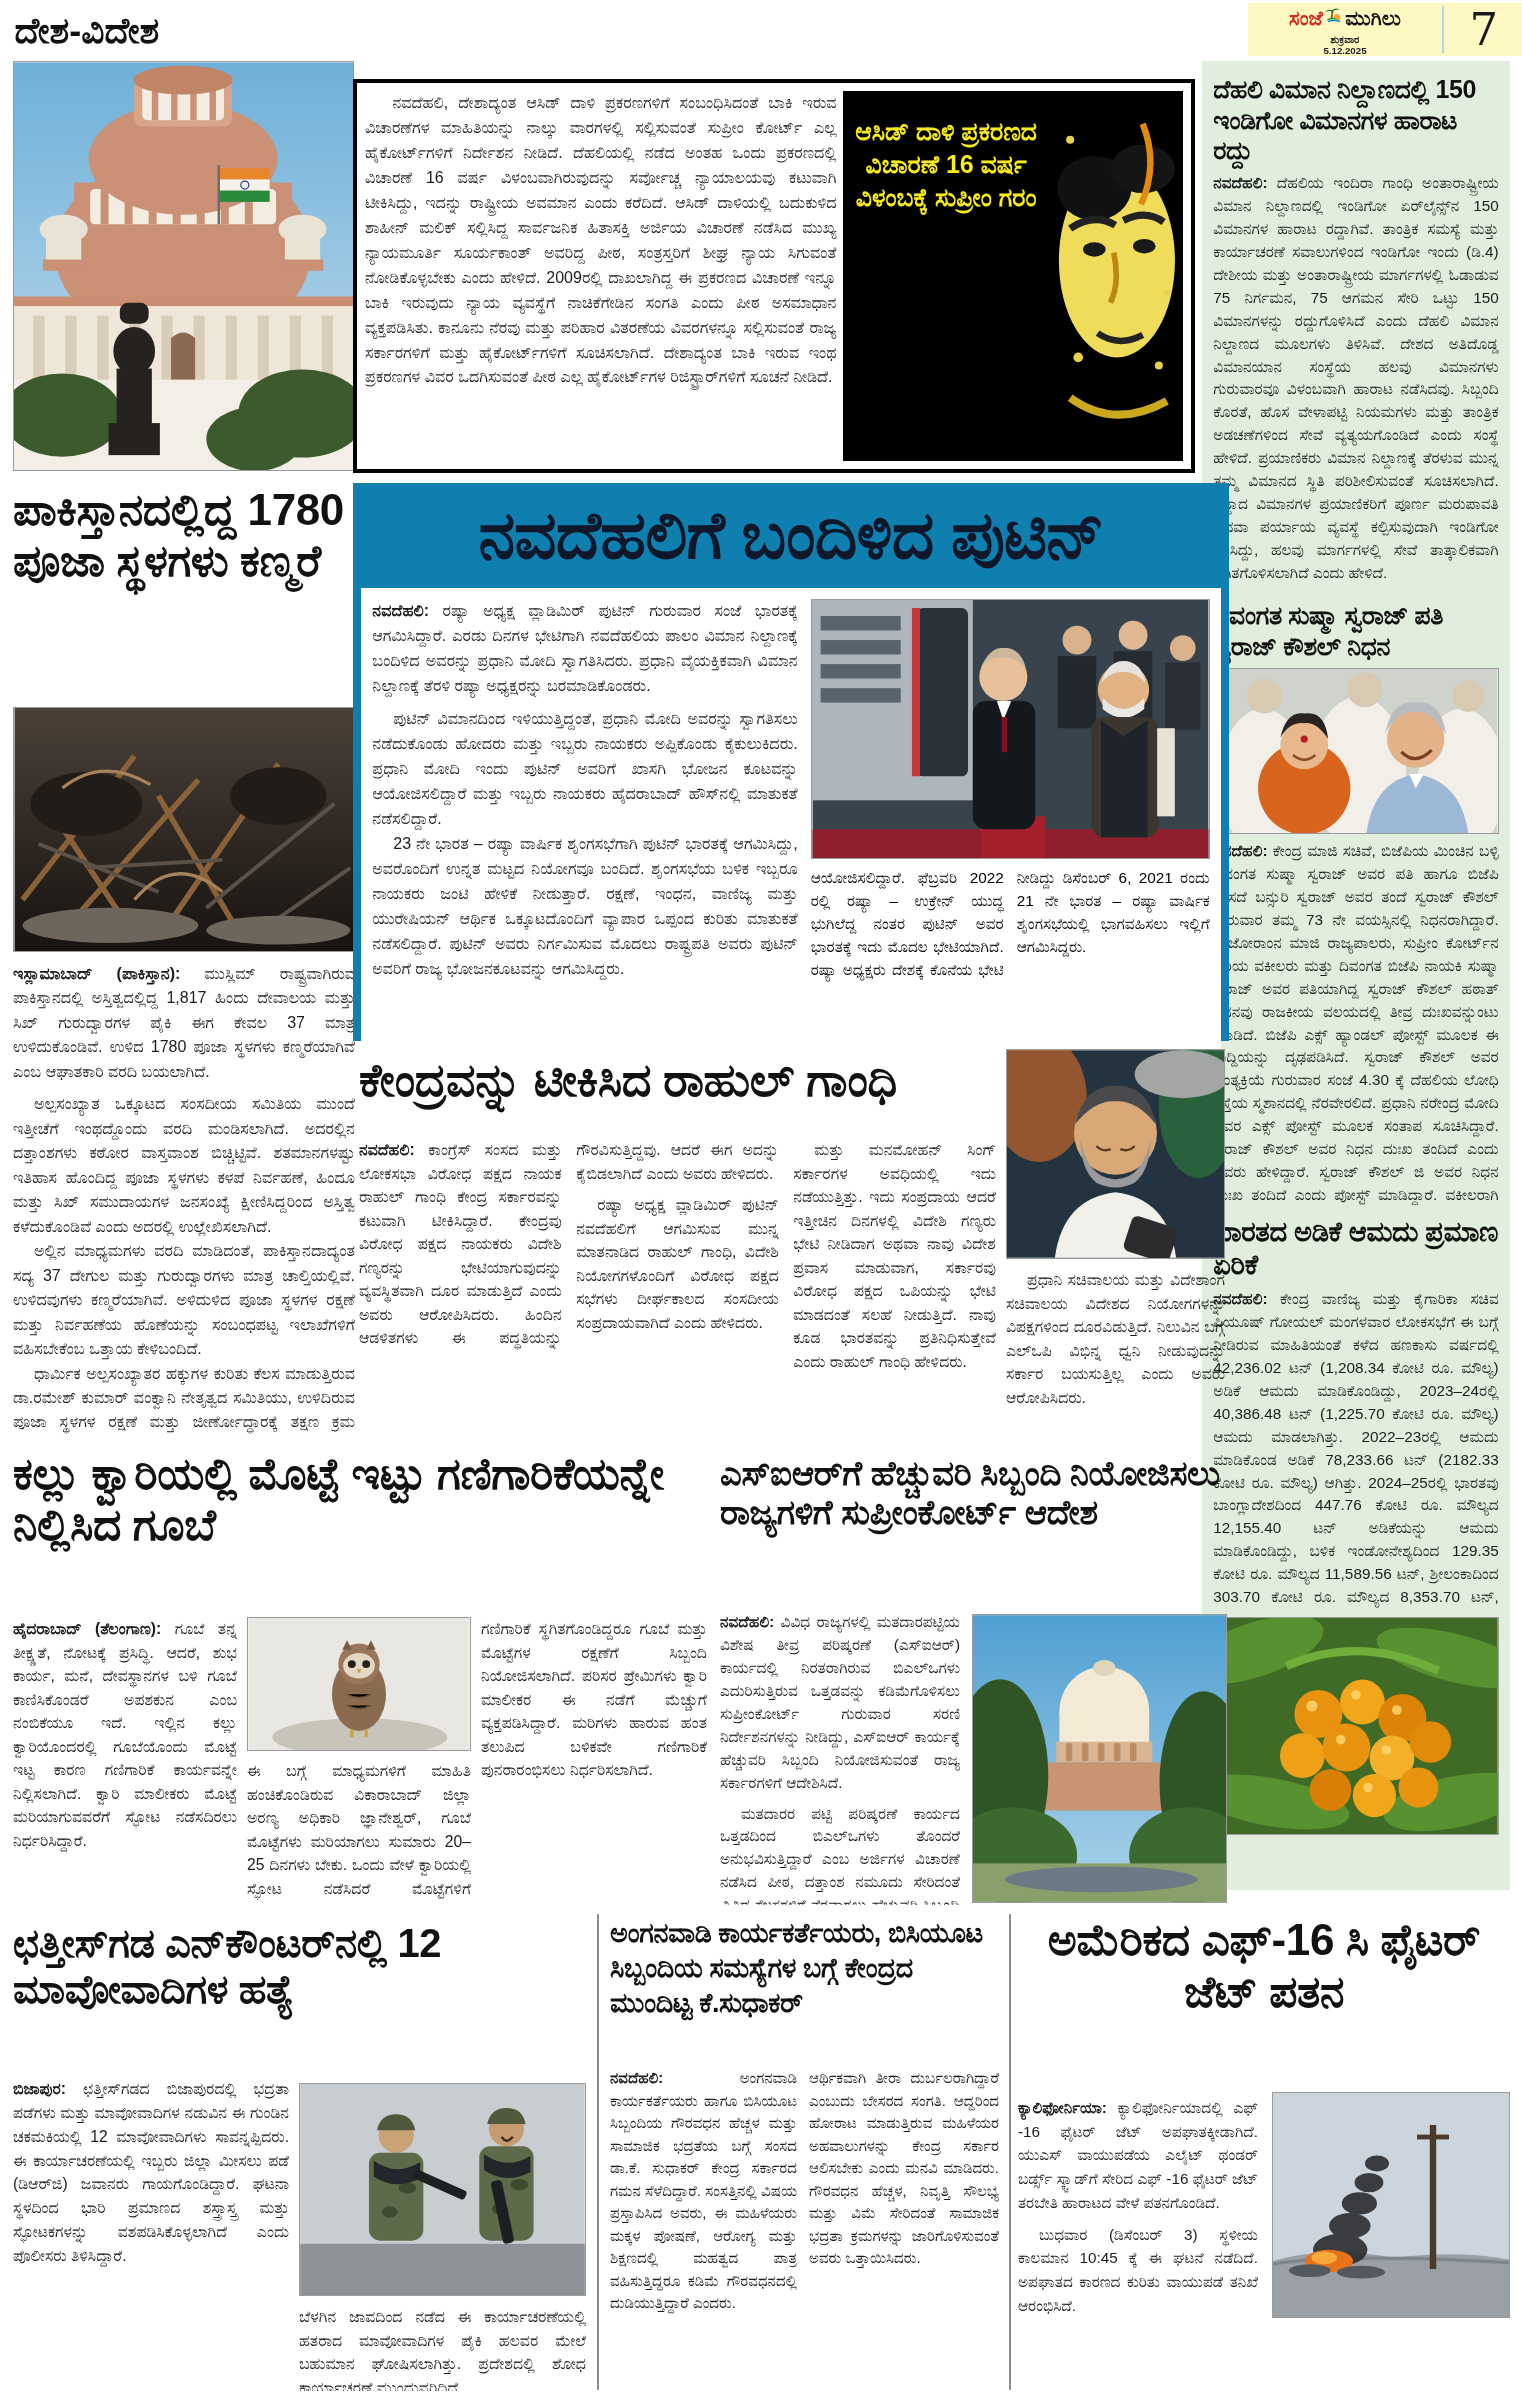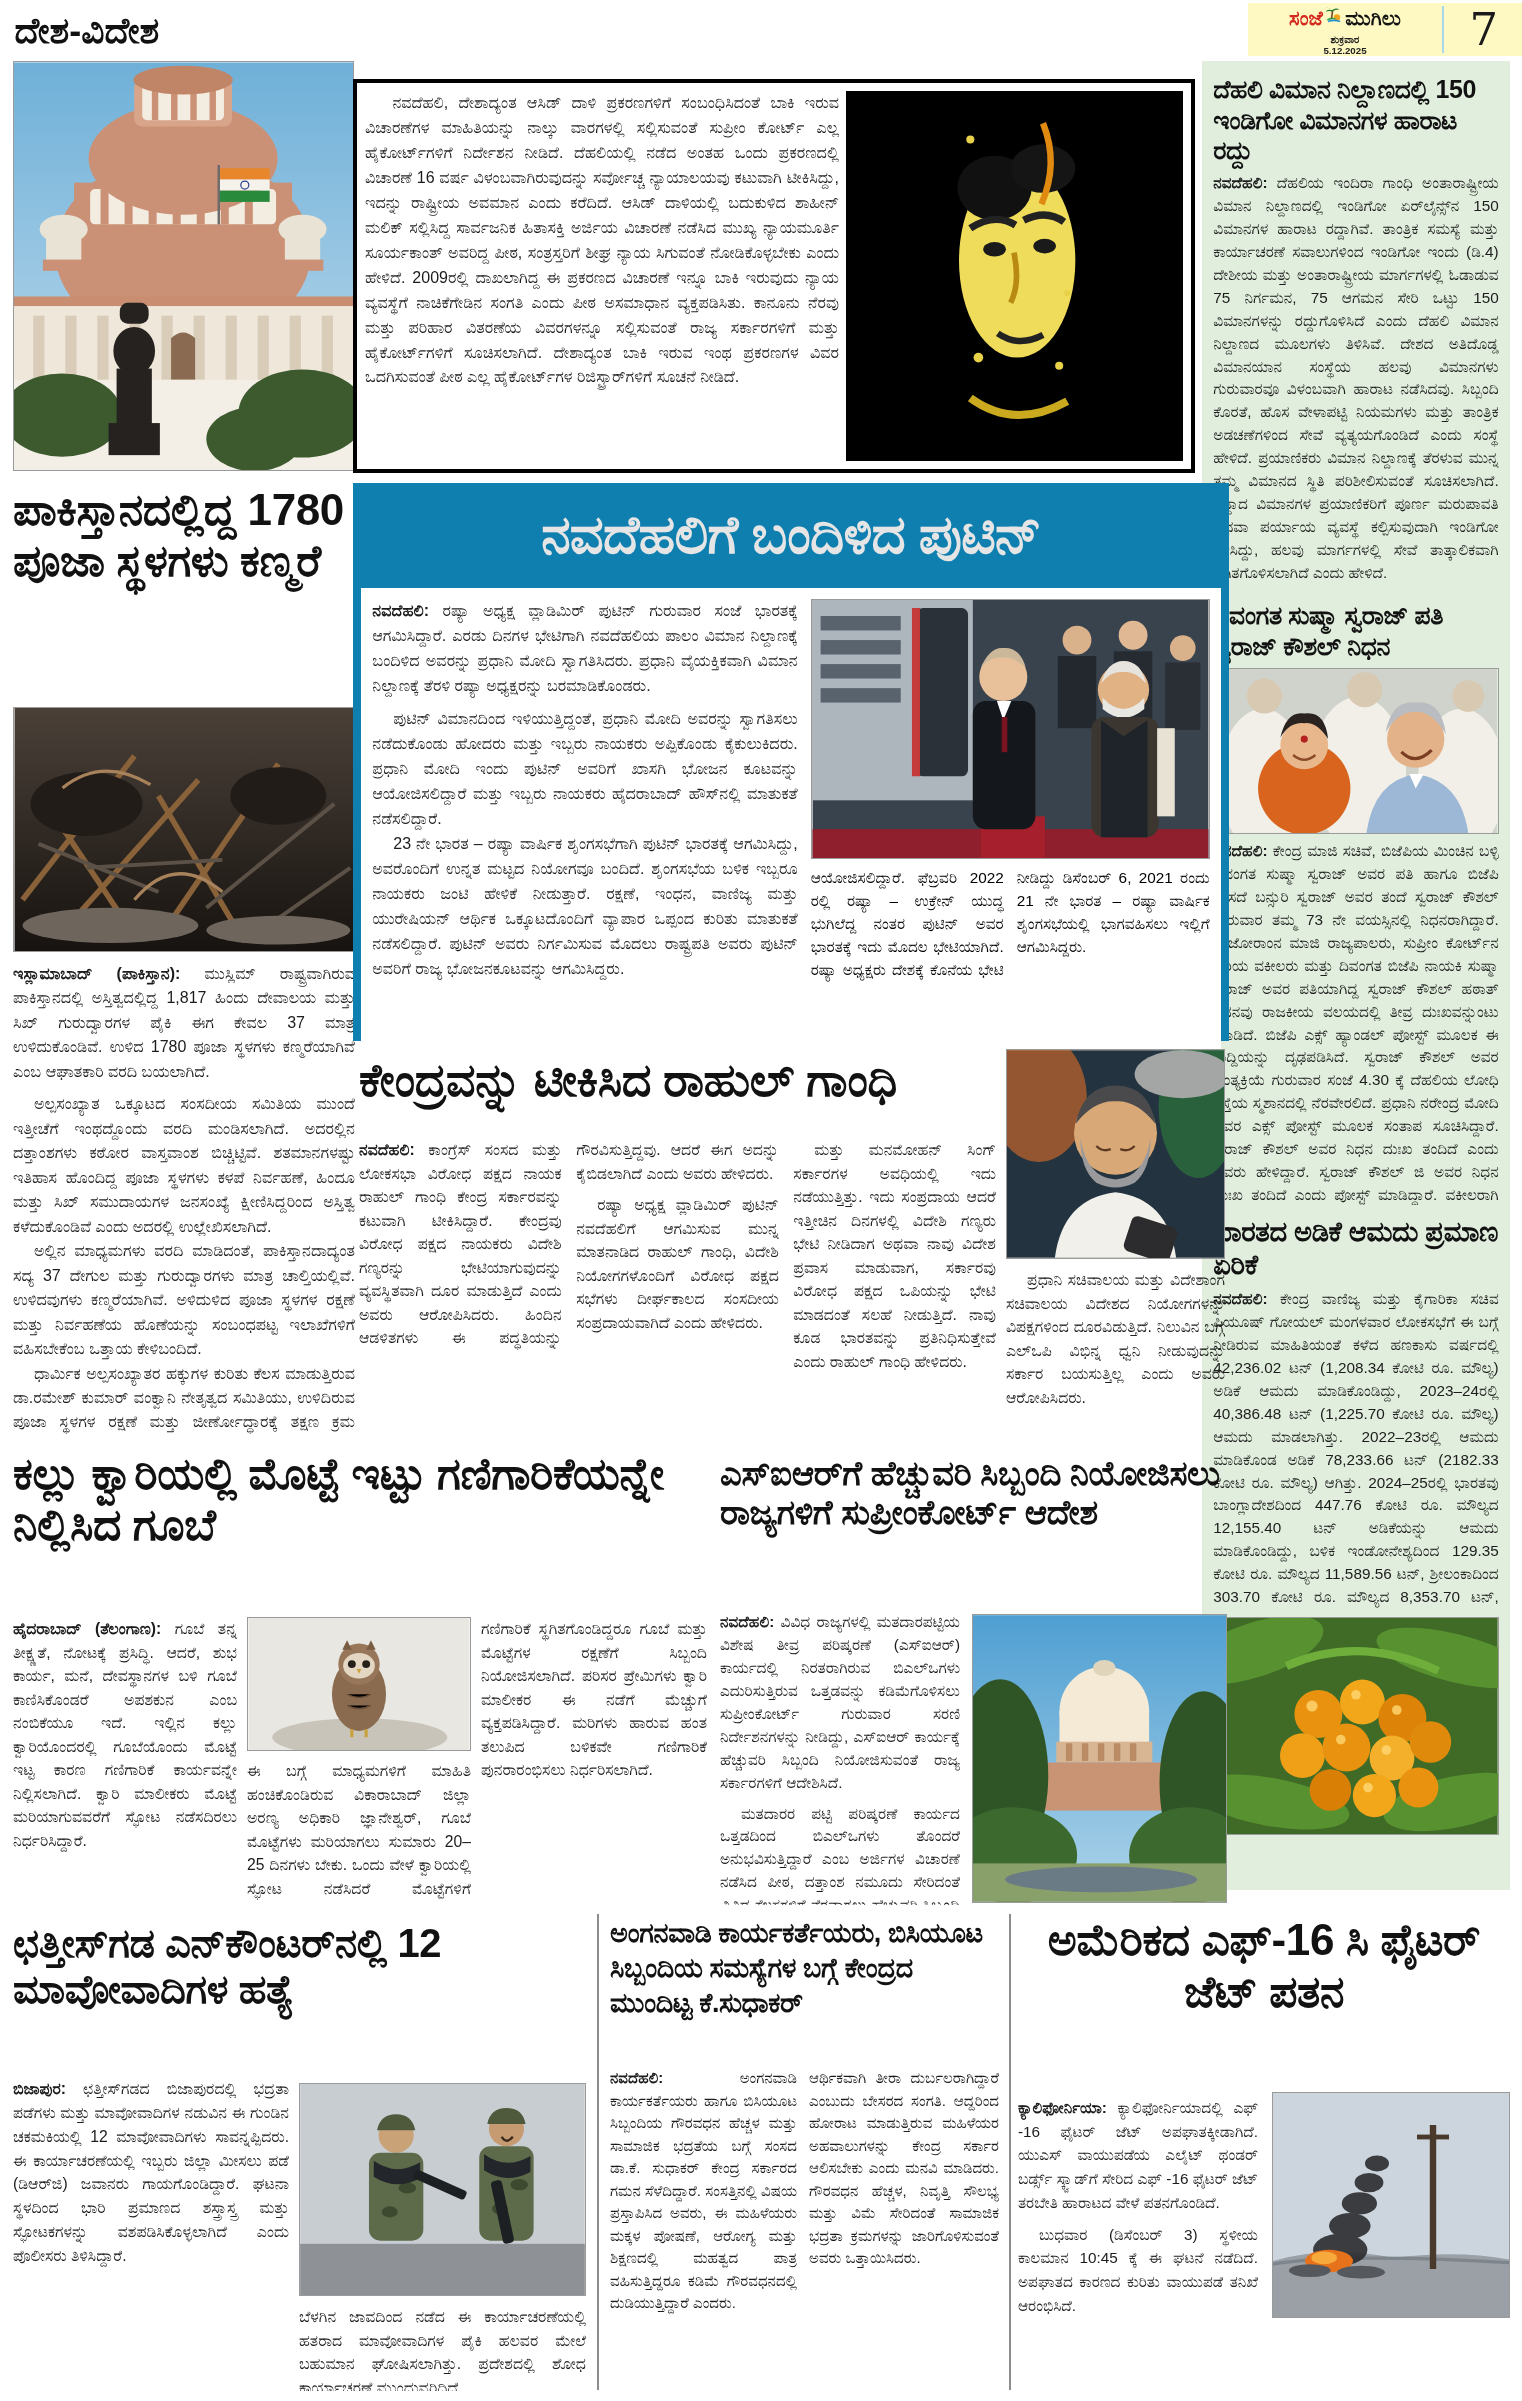--- a/index.html
+++ b/index.html
@@ -33,21 +33,21 @@
   .acid-head{width:203px;color:#f8ec1c;font-size:25px;font-weight:bold;text-align:center;
              padding:24px 8px 0 11.3px;line-height:1.32;box-sizing:border-box;}
   
   .green{left:1202px;top:61px;width:308px;height:1829px;background:#e1eedd;box-sizing:border-box;
          padding:13px 11.3px;}
   .g-title{font-size:25px;font-weight:bold;color:#121212;line-height:1.22;letter-spacing:-0.4px;}
   .g-body{font-size:15.3px;line-height:1.5;color:#1c1c1c;text-align:justify;overflow:hidden;margin-top:6.5px;}
   
   .putin-box{left:353px;top:483px;width:876px;height:558px;background:#0f7fb0;box-sizing:border-box;}
   .putin-banner{height:105px;display:flex;align-items:center;justify-content:center;}
-  .putin-title{color:#e5e5e5;font-size:53px;font-weight:bold;letter-spacing:-0.8px;}
+  .putin-title{color:#0f172a;font-size:66px;font-weight:bold;letter-spacing:-0.8px;}
   .putin-inner{margin:0 8px 9.7px 8px;height:512px;background:#ffffff;box-sizing:border-box;
                display:flex;padding:11.3px;gap:13px;}
   .putin-c1{width:429px;font-size:16px;line-height:1.56;overflow:hidden;}
   .putin-right{flex:1;display:flex;flex-direction:column;}
   .putin-cols{margin-top:8px;columns:2;column-gap:13px;font-size:15.3px;line-height:1.5;
               text-align:justify;overflow:hidden;flex:1;}
   .divider-v{width:1.6px;background:#8d8d8d;}
 </style>
 </head>
 <body>
@@ -157,20 +157,21 @@
         <rect x="118" y="450" width="64" height="40"></rect>
         <rect x="132" y="300" width="36" height="26" rx="10"></rect>
       </g>
   </svg>
 
   <div class="abs acid-box">
     <div class="acid-text bodytxt">
       <p>ನವದೆಹಲಿ, ದೇಶಾದ್ಯಂತ ಆಸಿಡ್ ದಾಳಿ ಪ್ರಕರಣಗಳಿಗೆ ಸಂಬಂಧಿಸಿದಂತೆ ಬಾಕಿ ಇರುವ ವಿಚಾರಣೆಗಳ ಮಾಹಿತಿಯನ್ನು ನಾಲ್ಕು ವಾರಗಳಲ್ಲಿ ಸಲ್ಲಿಸುವಂತೆ ಸುಪ್ರೀಂ ಕೋರ್ಟ್ ಎಲ್ಲ ಹೈಕೋರ್ಟ್‌ಗಳಿಗೆ ನಿರ್ದೇಶನ ನೀಡಿದೆ. ದೆಹಲಿಯಲ್ಲಿ ನಡೆದ ಅಂತಹ ಒಂದು ಪ್ರಕರಣದಲ್ಲಿ ವಿಚಾರಣೆ 16 ವರ್ಷ ವಿಳಂಬವಾಗಿರುವುದನ್ನು ಸರ್ವೋಚ್ಚ ನ್ಯಾಯಾಲಯವು ಕಟುವಾಗಿ ಟೀಕಿಸಿದ್ದು, ಇದನ್ನು ರಾಷ್ಟ್ರೀಯ ಅವಮಾನ ಎಂದು ಕರೆದಿದೆ. ಆಸಿಡ್ ದಾಳಿಯಲ್ಲಿ ಬದುಕುಳಿದ ಶಾಹೀನ್ ಮಲಿಕ್ ಸಲ್ಲಿಸಿದ್ದ ಸಾರ್ವಜನಿಕ ಹಿತಾಸಕ್ತಿ ಅರ್ಜಿಯ ವಿಚಾರಣೆ ನಡೆಸಿದ ಮುಖ್ಯ ನ್ಯಾಯಮೂರ್ತಿ ಸೂರ್ಯಕಾಂತ್ ಅವರಿದ್ದ ಪೀಠ, ಸಂತ್ರಸ್ತರಿಗೆ ಶೀಘ್ರ ನ್ಯಾಯ ಸಿಗುವಂತೆ ನೋಡಿಕೊಳ್ಳಬೇಕು ಎಂದು ಹೇಳಿದೆ. 2009ರಲ್ಲಿ ದಾಖಲಾಗಿದ್ದ ಈ ಪ್ರಕರಣದ ವಿಚಾರಣೆ ಇನ್ನೂ ಬಾಕಿ ಇರುವುದು ನ್ಯಾಯ ವ್ಯವಸ್ಥೆಗೆ ನಾಚಿಕೆಗೇಡಿನ ಸಂಗತಿ ಎಂದು ಪೀಠ ಅಸಮಾಧಾನ ವ್ಯಕ್ತಪಡಿಸಿತು. ಕಾನೂನು ನೆರವು ಮತ್ತು ಪರಿಹಾರ ವಿತರಣೆಯ ವಿವರಗಳನ್ನೂ ಸಲ್ಲಿಸುವಂತೆ ರಾಜ್ಯ ಸರ್ಕಾರಗಳಿಗೆ ಮತ್ತು ಹೈಕೋರ್ಟ್‌ಗಳಿಗೆ ಸೂಚಿಸಲಾಗಿದೆ. ದೇಶಾದ್ಯಂತ ಬಾಕಿ ಇರುವ ಇಂಥ ಪ್ರಕರಣಗಳ ವಿವರ ಒದಗಿಸುವಂತೆ ಪೀಠ ಎಲ್ಲ ಹೈಕೋರ್ಟ್‌ಗಳ ರಿಜಿಸ್ಟ್ರಾರ್‌ಗಳಿಗೆ ಸೂಚನೆ ನೀಡಿದೆ.</p>
     </div>
     <div class="acid-black">
+      <div class="acid-head">ಆಸಿಡ್ ದಾಳಿ ಪ್ರಕರಣದ ವಿಚಾರಣೆ 16 ವರ್ಷ ವಿಳಂಬಕ್ಕೆ ಸುಪ್ರೀಂ ಗರಂ</div>
       <svg width="137" height="370" viewBox="0 0 170 458" style="flex:1;">
         <rect width="170" height="458" fill="#000000"></rect>
         <ellipse cx="88" cy="210" rx="72" ry="120" fill="#efdc5a"></ellipse>
         <ellipse cx="60" cy="120" rx="46" ry="40" fill="#111111"></ellipse>
         <ellipse cx="120" cy="96" rx="40" ry="30" fill="#151515"></ellipse>
         <path d="M30 170 Q60 150 86 166" stroke="#222" stroke-width="9" fill="none"></path>
         <path d="M96 160 Q124 146 146 162" stroke="#222" stroke-width="9" fill="none"></path>
         <ellipse cx="60" cy="196" rx="14" ry="9" fill="#1a1a1a"></ellipse>
         <ellipse cx="122" cy="192" rx="14" ry="9" fill="#1a1a1a"></ellipse>
         <path d="M84 200 Q92 238 80 262" stroke="#b98a12" stroke-width="7" fill="none"></path>

